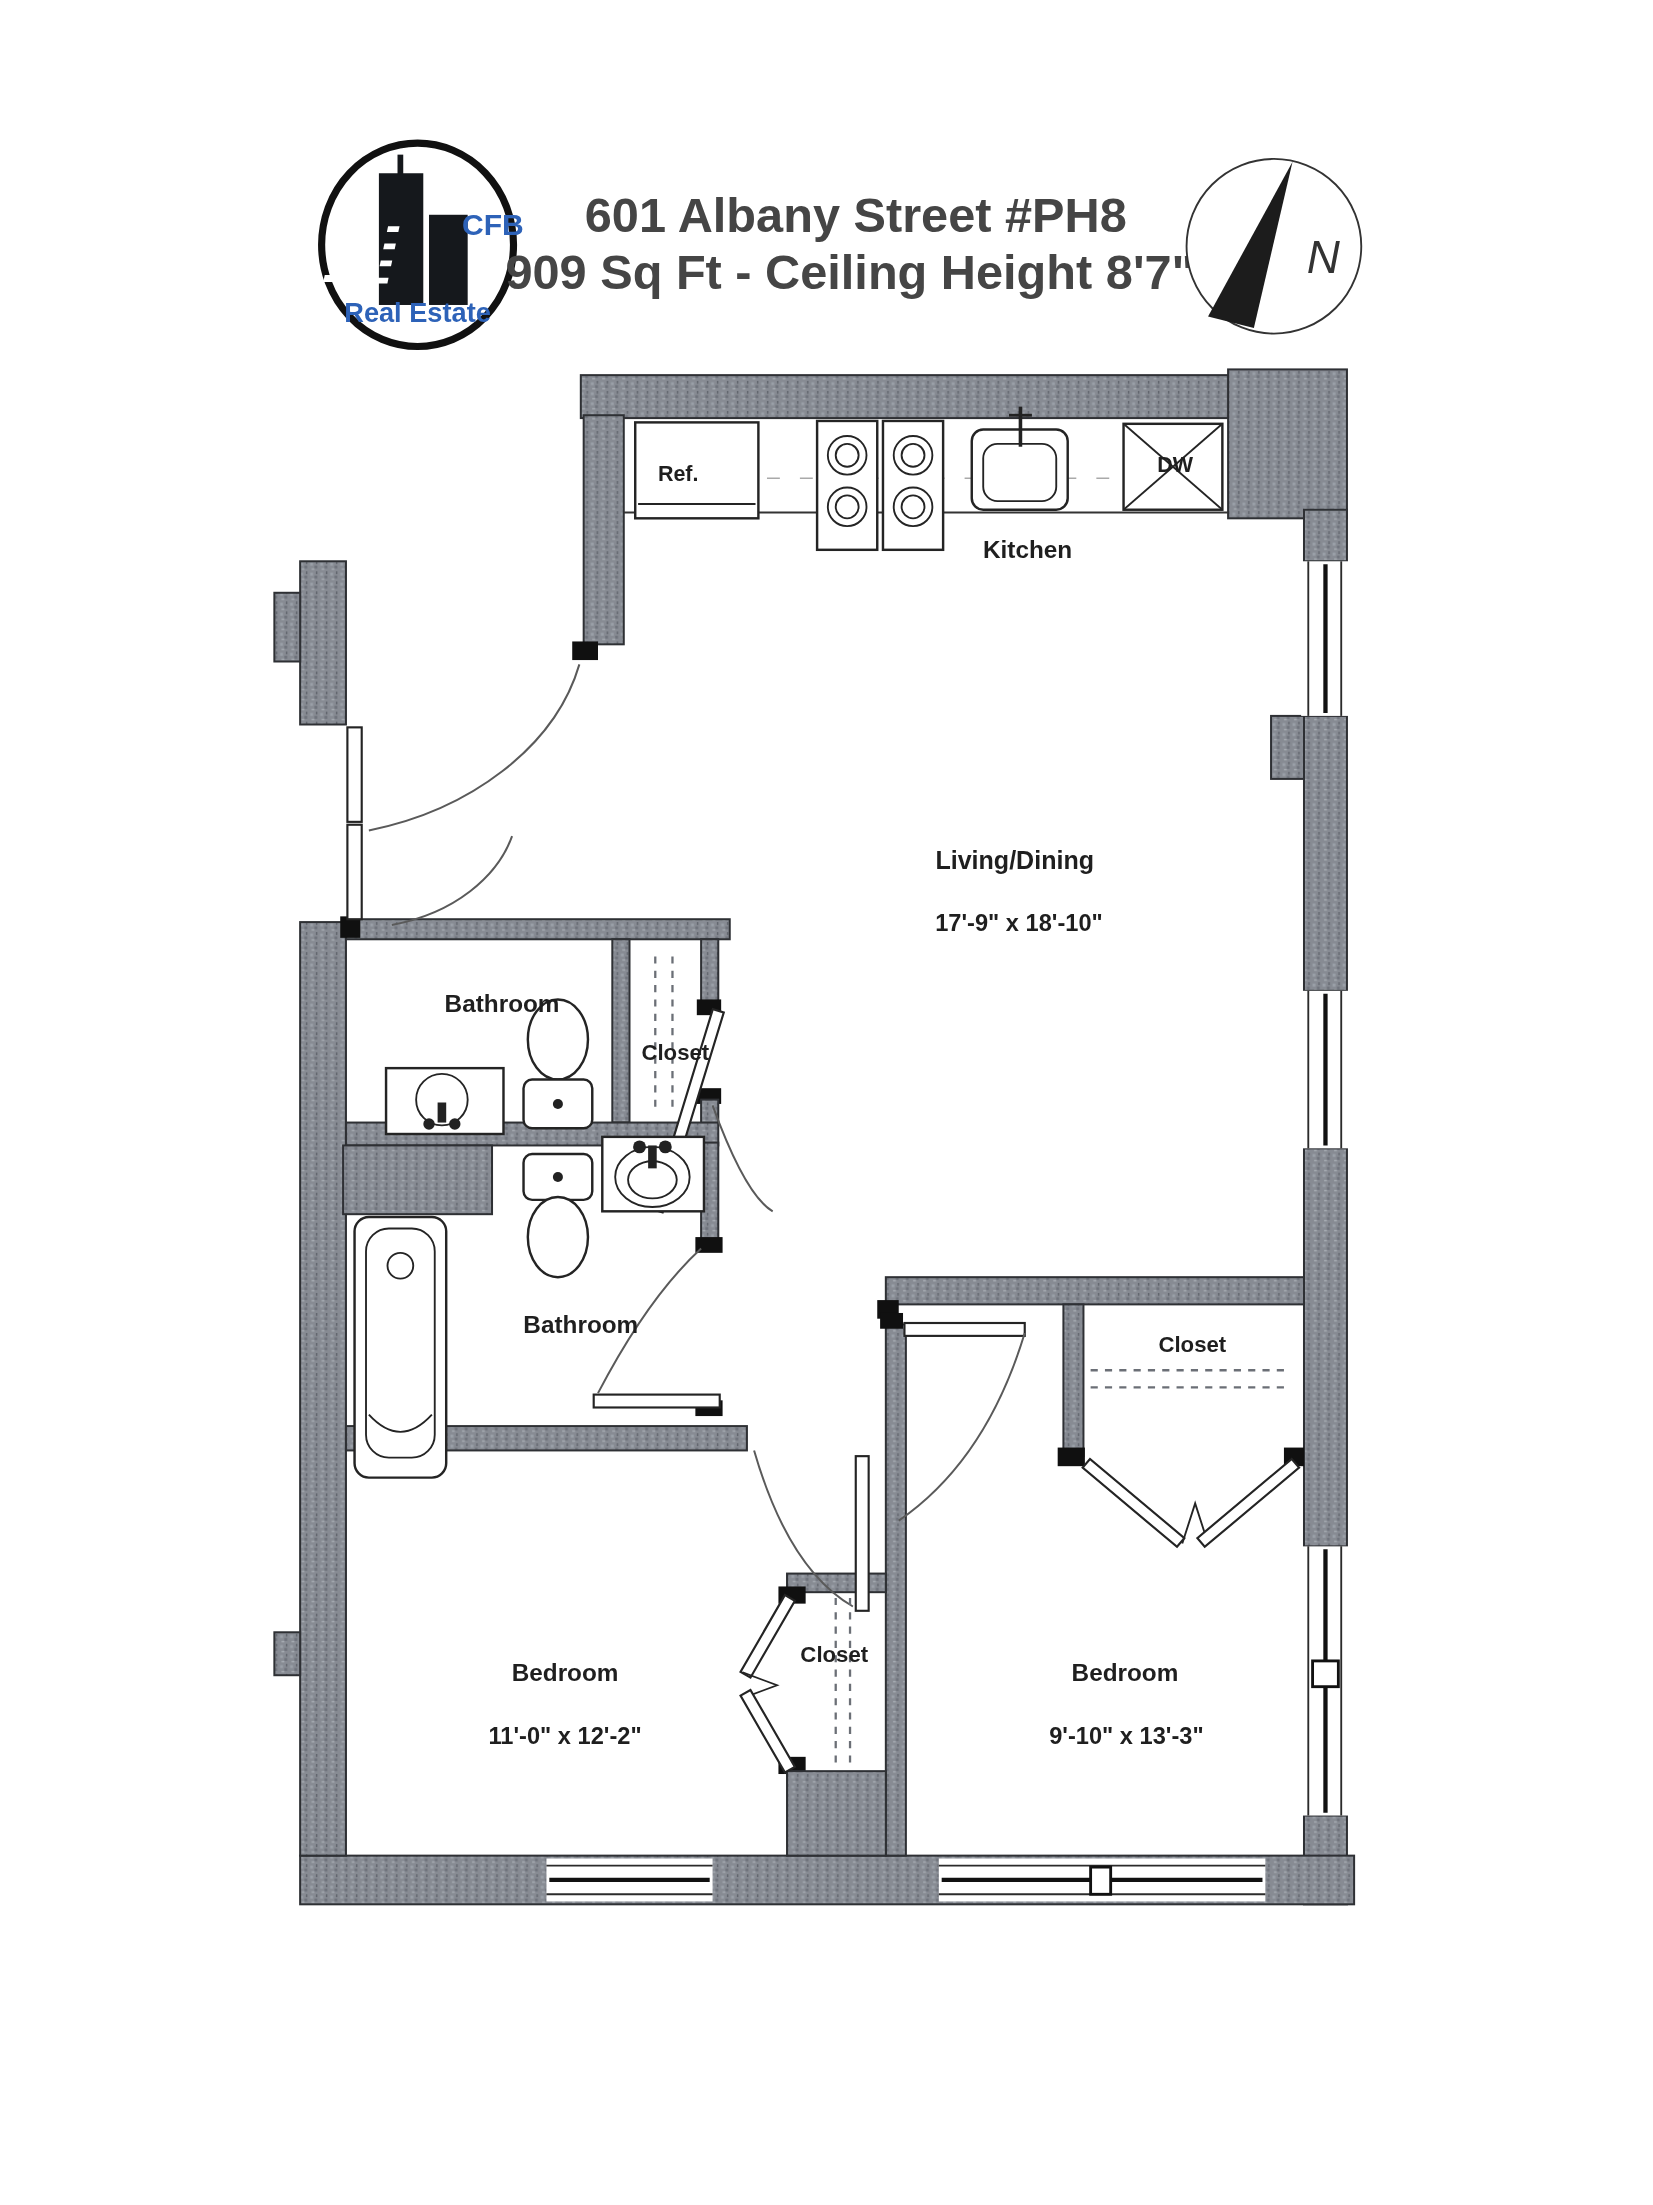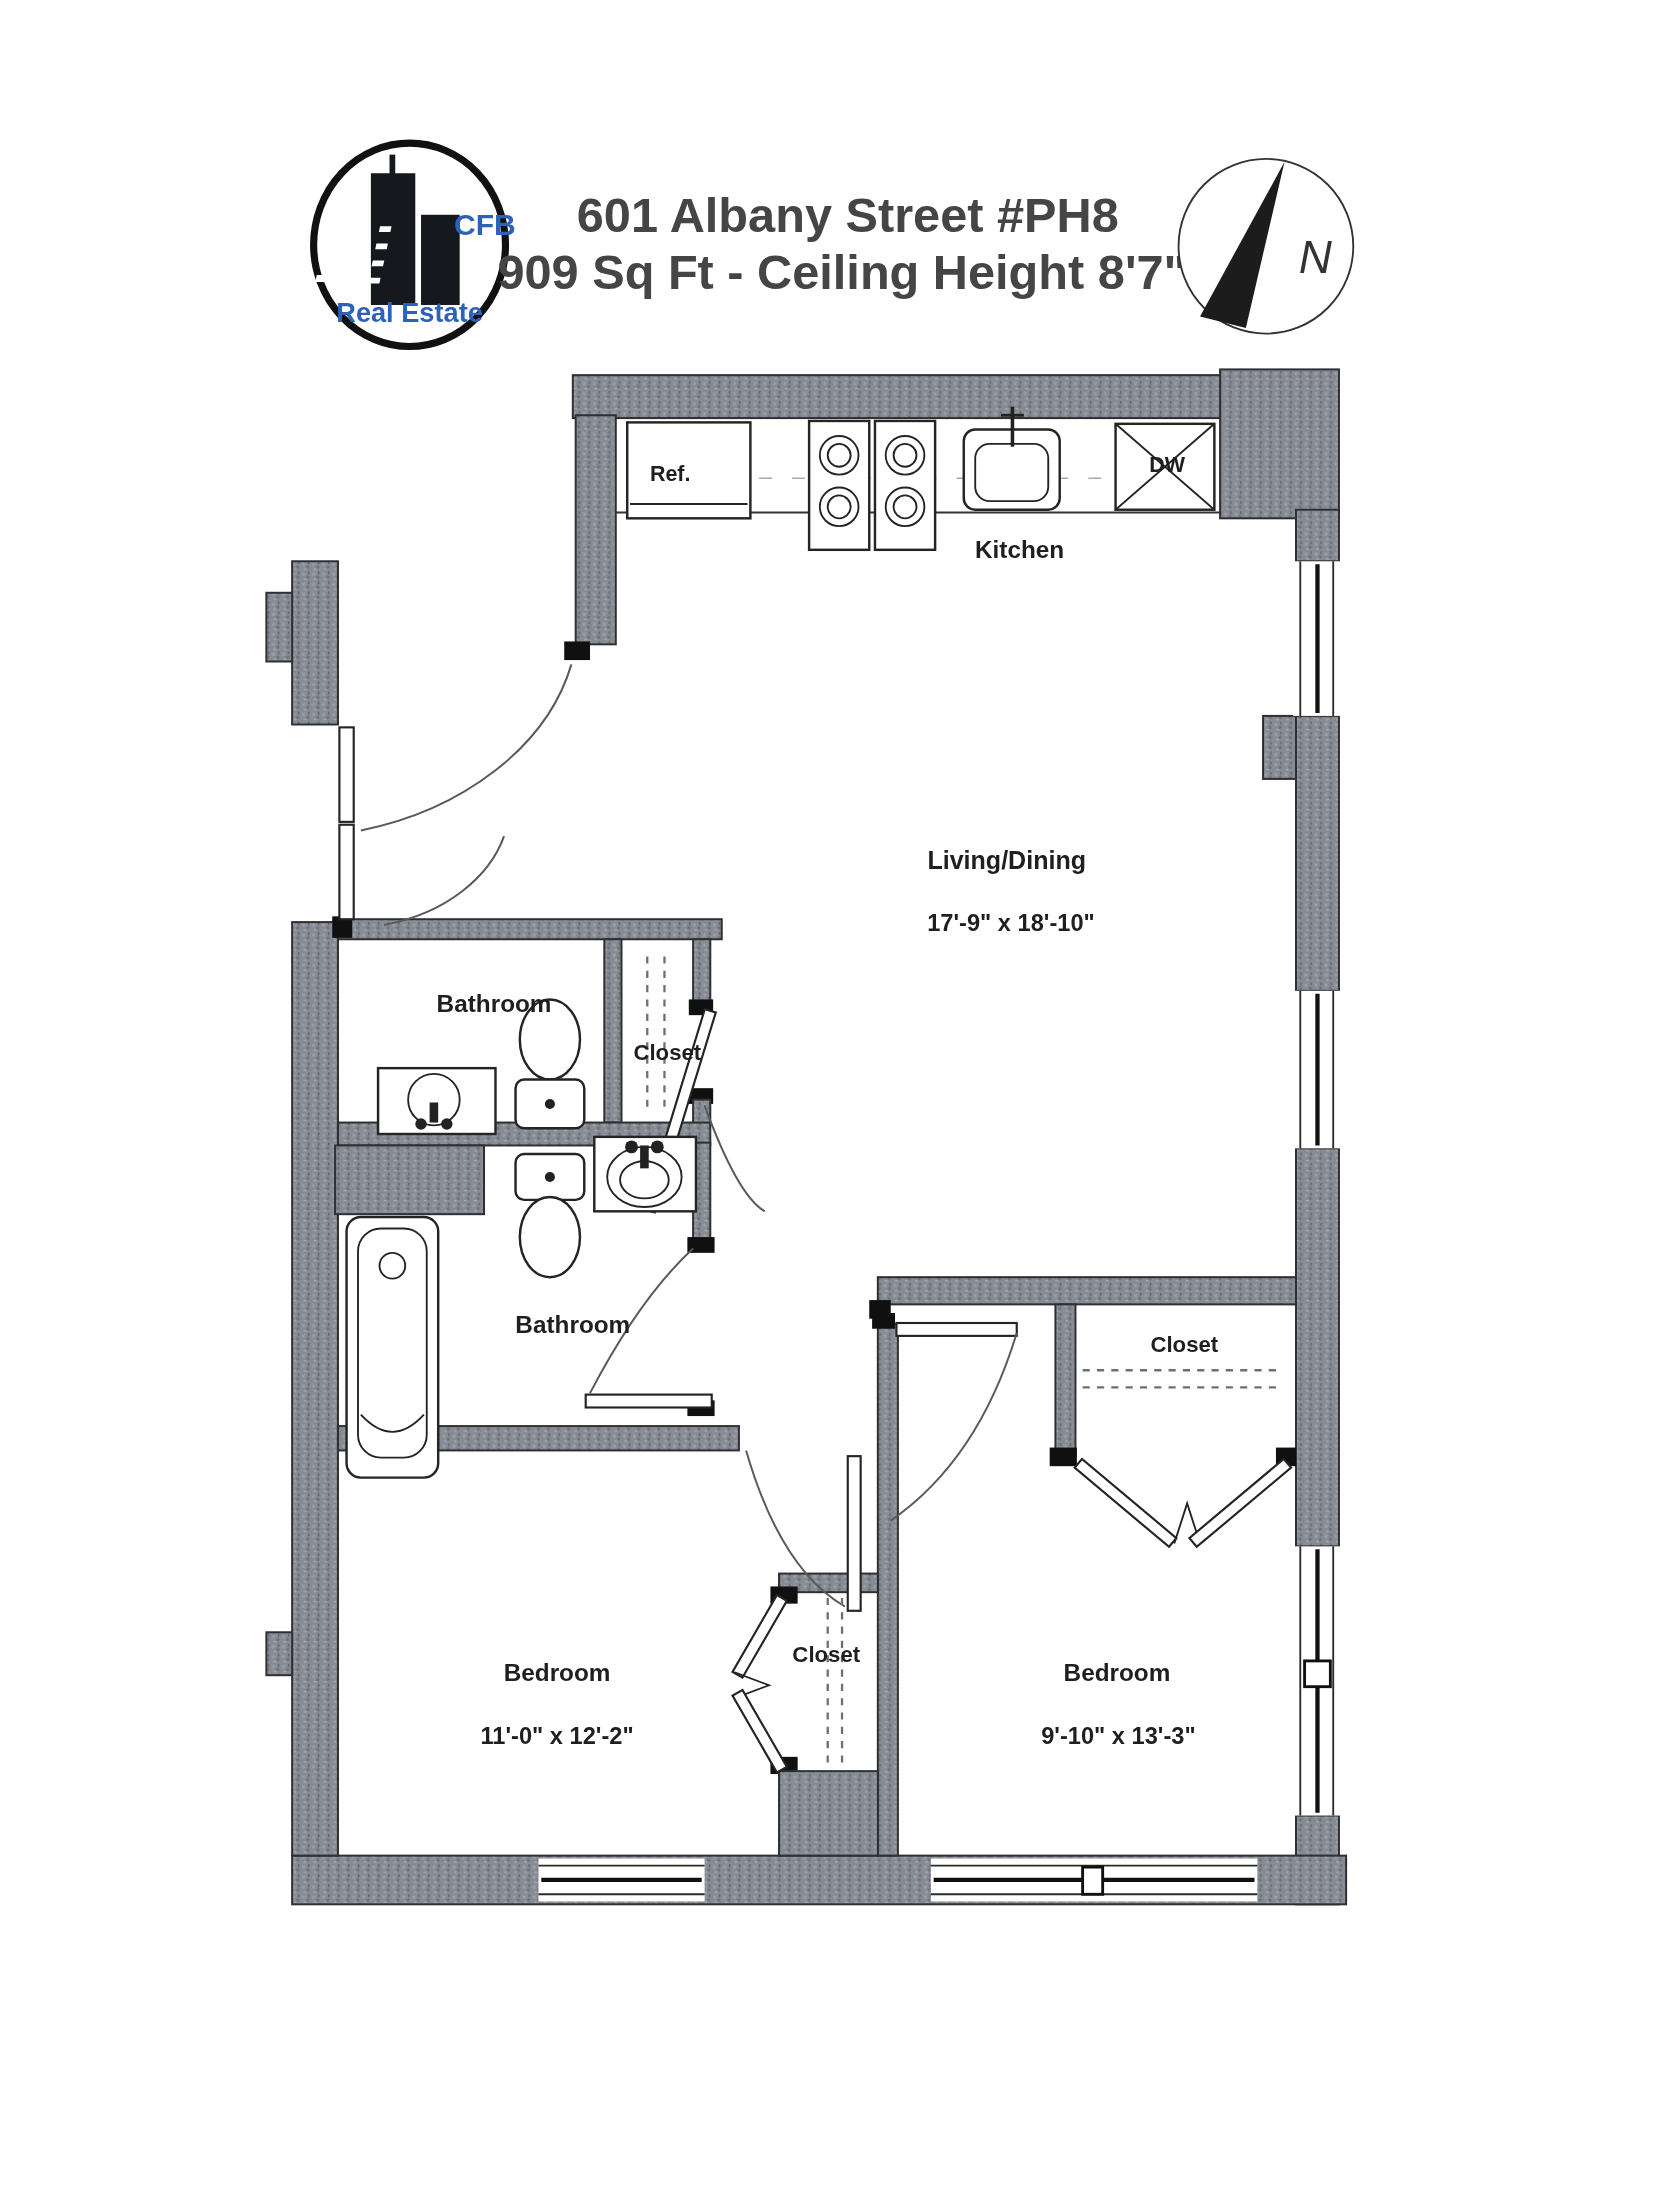--- a/index.html
+++ b/index.html
@@ -1,17 +1,17 @@
 <!DOCTYPE html>
 <html style="font-size:7px"><head>
 <meta charset="utf-8">
 <style>
   html,body{margin:0;padding:0;background:#ffffff;}
   body{width:1654px;height:2205px;overflow:hidden;}
-  .stage{position:absolute;top:0;left:0;width:1324px;height:2205px;}
+  .stage{position:absolute;top:0;left:8px;width:1324px;height:2205px;}
   svg{display:block;width:1654px;height:2205px;}
   text{font-family:"Liberation Sans","DejaVu Sans",sans-serif;}
   .title{font-weight:bold;fill:#454545;}
   .roomlbl{font-weight:bold;fill:#1f1f1f;}
   .dimlbl{font-weight:bold;fill:#1f1f1f;}
   .fixlbl{font-weight:bold;fill:#1f1f1f;}
   .logotxt{font-weight:bold;fill:#2d62b8;}
   .wall{fill:url(#wallTex);stroke:#2e3034;stroke-width:1.4;}
   .jamb{fill:#101010;stroke:none;}
   .fx{fill:#ffffff;stroke:#242424;stroke-width:1.7;}

